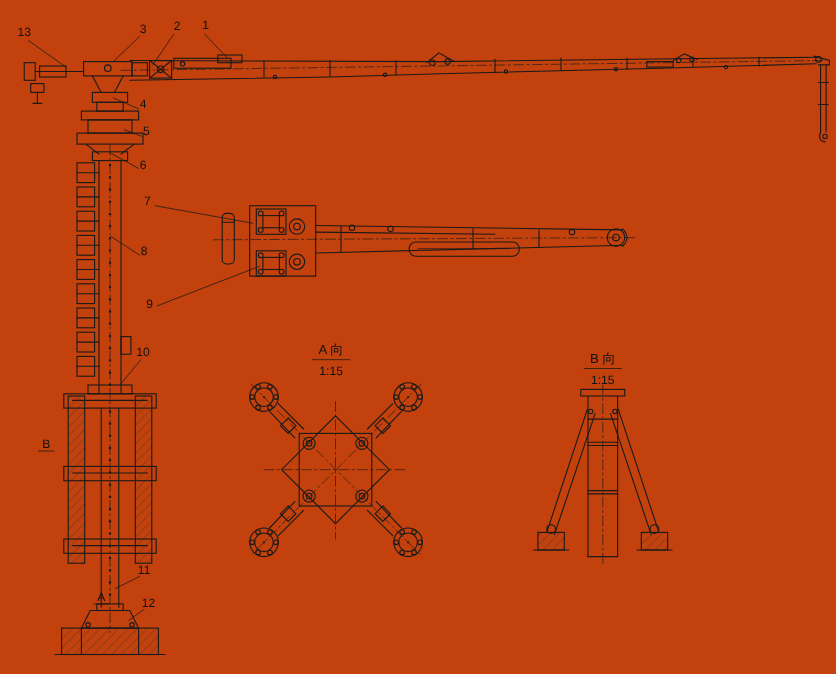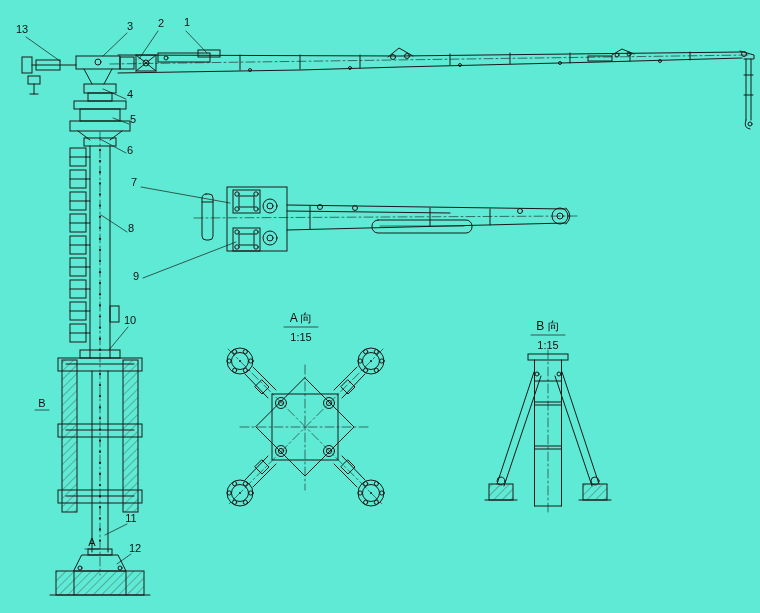--- a/index.html
+++ b/index.html
@@ -1,16 +1,16 @@
 <!DOCTYPE html>
 <html><head>
 <meta charset="utf-8">
 <style>
   html,body { margin:0; padding:0; background:#ffffff; }
-  .frame { position:relative; width:760px; height:613px; background:#5eead4; overflow:hidden; }
+  .frame { position:relative; width:760px; height:613px; background:#c2410c; overflow:hidden; }
   svg { display:block; }
   svg text { font-family:"Liberation Sans","DejaVu Sans",sans-serif; fill:#111; stroke:none; }
   .lbl   { font-size:11px; }
   .mark  { font-size:11px; }
   .vtitle{ font-size:12px; }
   .vscale{ font-size:11px; }
   .cl    { stroke:#1a1a1a; stroke-width:.6; stroke-dasharray:9 3 2 3; fill:none; }
   .thin  { stroke-width:.6; }
   .dots  { stroke:#1a1a1a; stroke-width:2.2; stroke-linecap:round; stroke-dasharray:.1 11; fill:none; }
   .leader{ stroke:#1a1a1a; stroke-width:.7; fill:none; }

